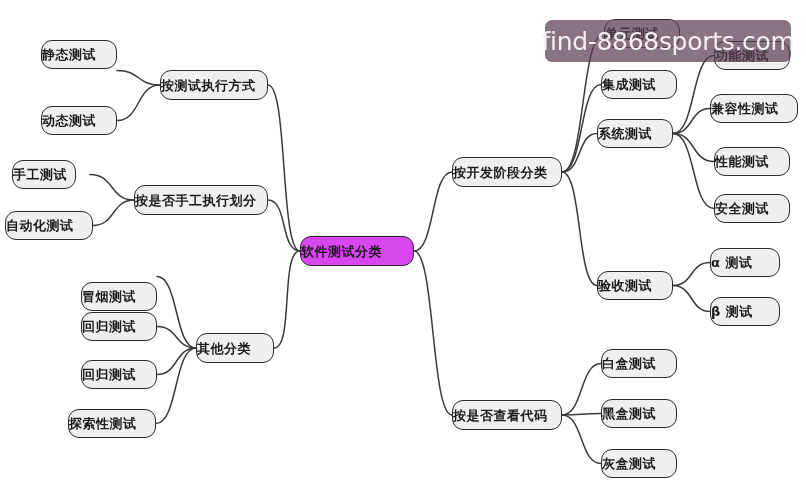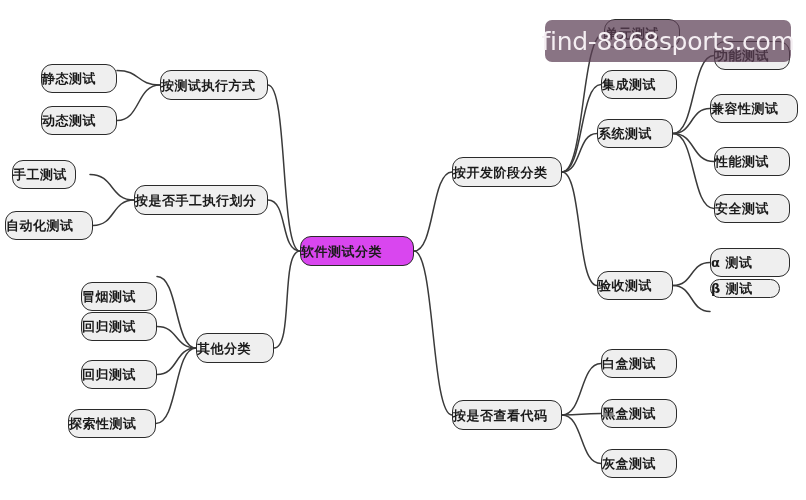--- a/index.html
+++ b/index.html
@@ -98,21 +98,21 @@
       <path d="M 562 415 C 583.45 415, 579.55 463.5, 601 463.5" fill="none" stroke="#3a3a3a" stroke-width="1.5" stroke-linecap="round"></path>
     </svg>
 
   <div class="node root" style="left: 300px; top: 236px; width: 114px; height: 30px;">
       <span>软件测试分类</span>
     </div>
 
   <div class="node" style="left: 160px; top: 70px; width: 108px; height: 30px;">
       <span>按测试执行方式</span>
     </div>
-  <div class="node leaf" style="left: 41px; top: 64px; width: 76px; height: 29px;">
+  <div class="node leaf" style="left: 41px; top: 40px; width: 76px; height: 29px;">
       <span>静态测试</span>
     </div>
   <div class="node leaf" style="left: 41px; top: 106px; width: 76px; height: 29px;">
       <span>动态测试</span>
     </div>
 
   <div class="node" style="left: 134px; top: 185px; width: 134px; height: 30px;">
       <span>按是否手工执行划分</span>
     </div>
   <div class="node leaf" style="left: 12px; top: 160px; width: 64px; height: 29px;">
@@ -158,24 +158,24 @@
     </div>
   <div class="node leaf" style="left: 714px; top: 147px; width: 76px; height: 29px;">
       <span>性能测试</span>
     </div>
   <div class="node leaf" style="left: 714px; top: 194px; width: 76px; height: 29px;">
       <span>安全测试</span>
     </div>
   <div class="node" style="left: 597px; top: 271px; width: 76px; height: 29px;">
       <span>验收测试</span>
     </div>
-  <div class="node leaf" style="left: 710px; top: 248px; width: 80px; height: 29px;">
+  <div class="node leaf" style="left: 710px; top: 248px; width: 70px; height: 29px;">
       <span>α 测试</span>
     </div>
-  <div class="node leaf" style="left: 710px; top: 279px; width: 70px; height: 19px; border-radius: 13px;">
+  <div class="node leaf" style="left: 710px; top: 297px; width: 70px; height: 29px;">
       <span>β 测试</span>
     </div>
 
   <div class="node" style="left: 452px; top: 400px; width: 110px; height: 30px;">
       <span>按是否查看代码</span>
     </div>
   <div class="node leaf" style="left: 601px; top: 349px; width: 76px; height: 29px;">
       <span>白盒测试</span>
     </div>
   <div class="node leaf" style="left: 601px; top: 399px; width: 76px; height: 29px;">

